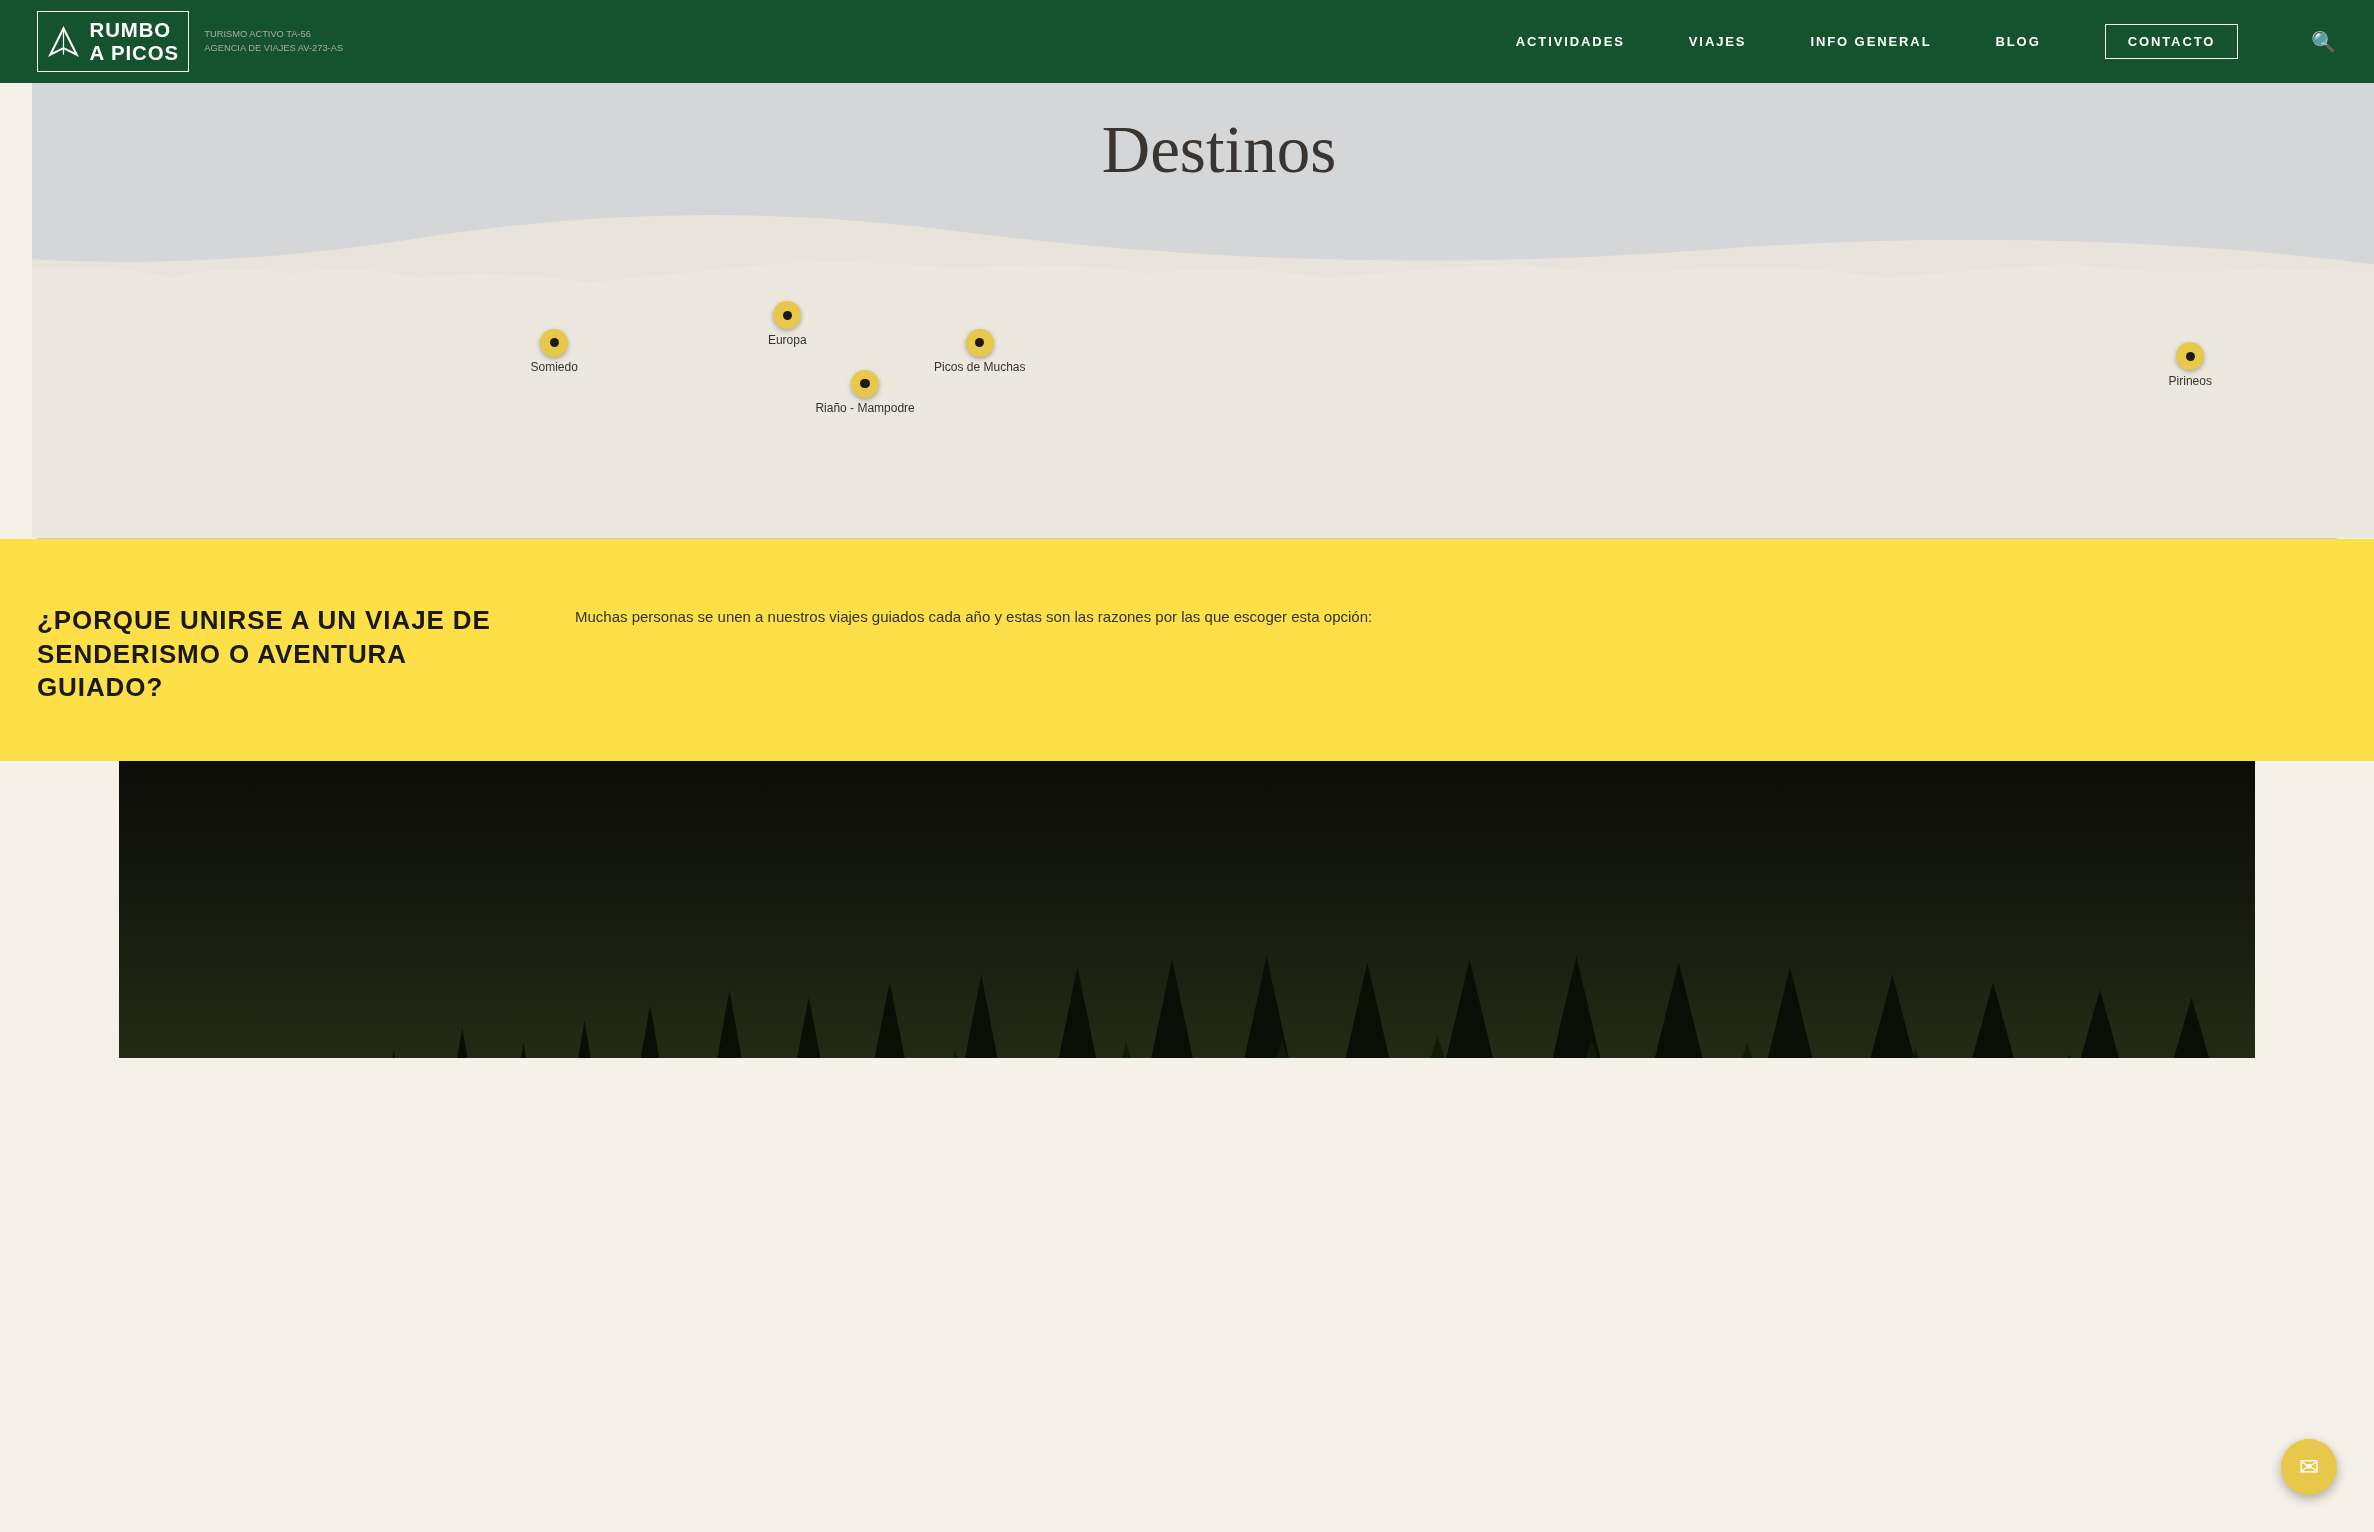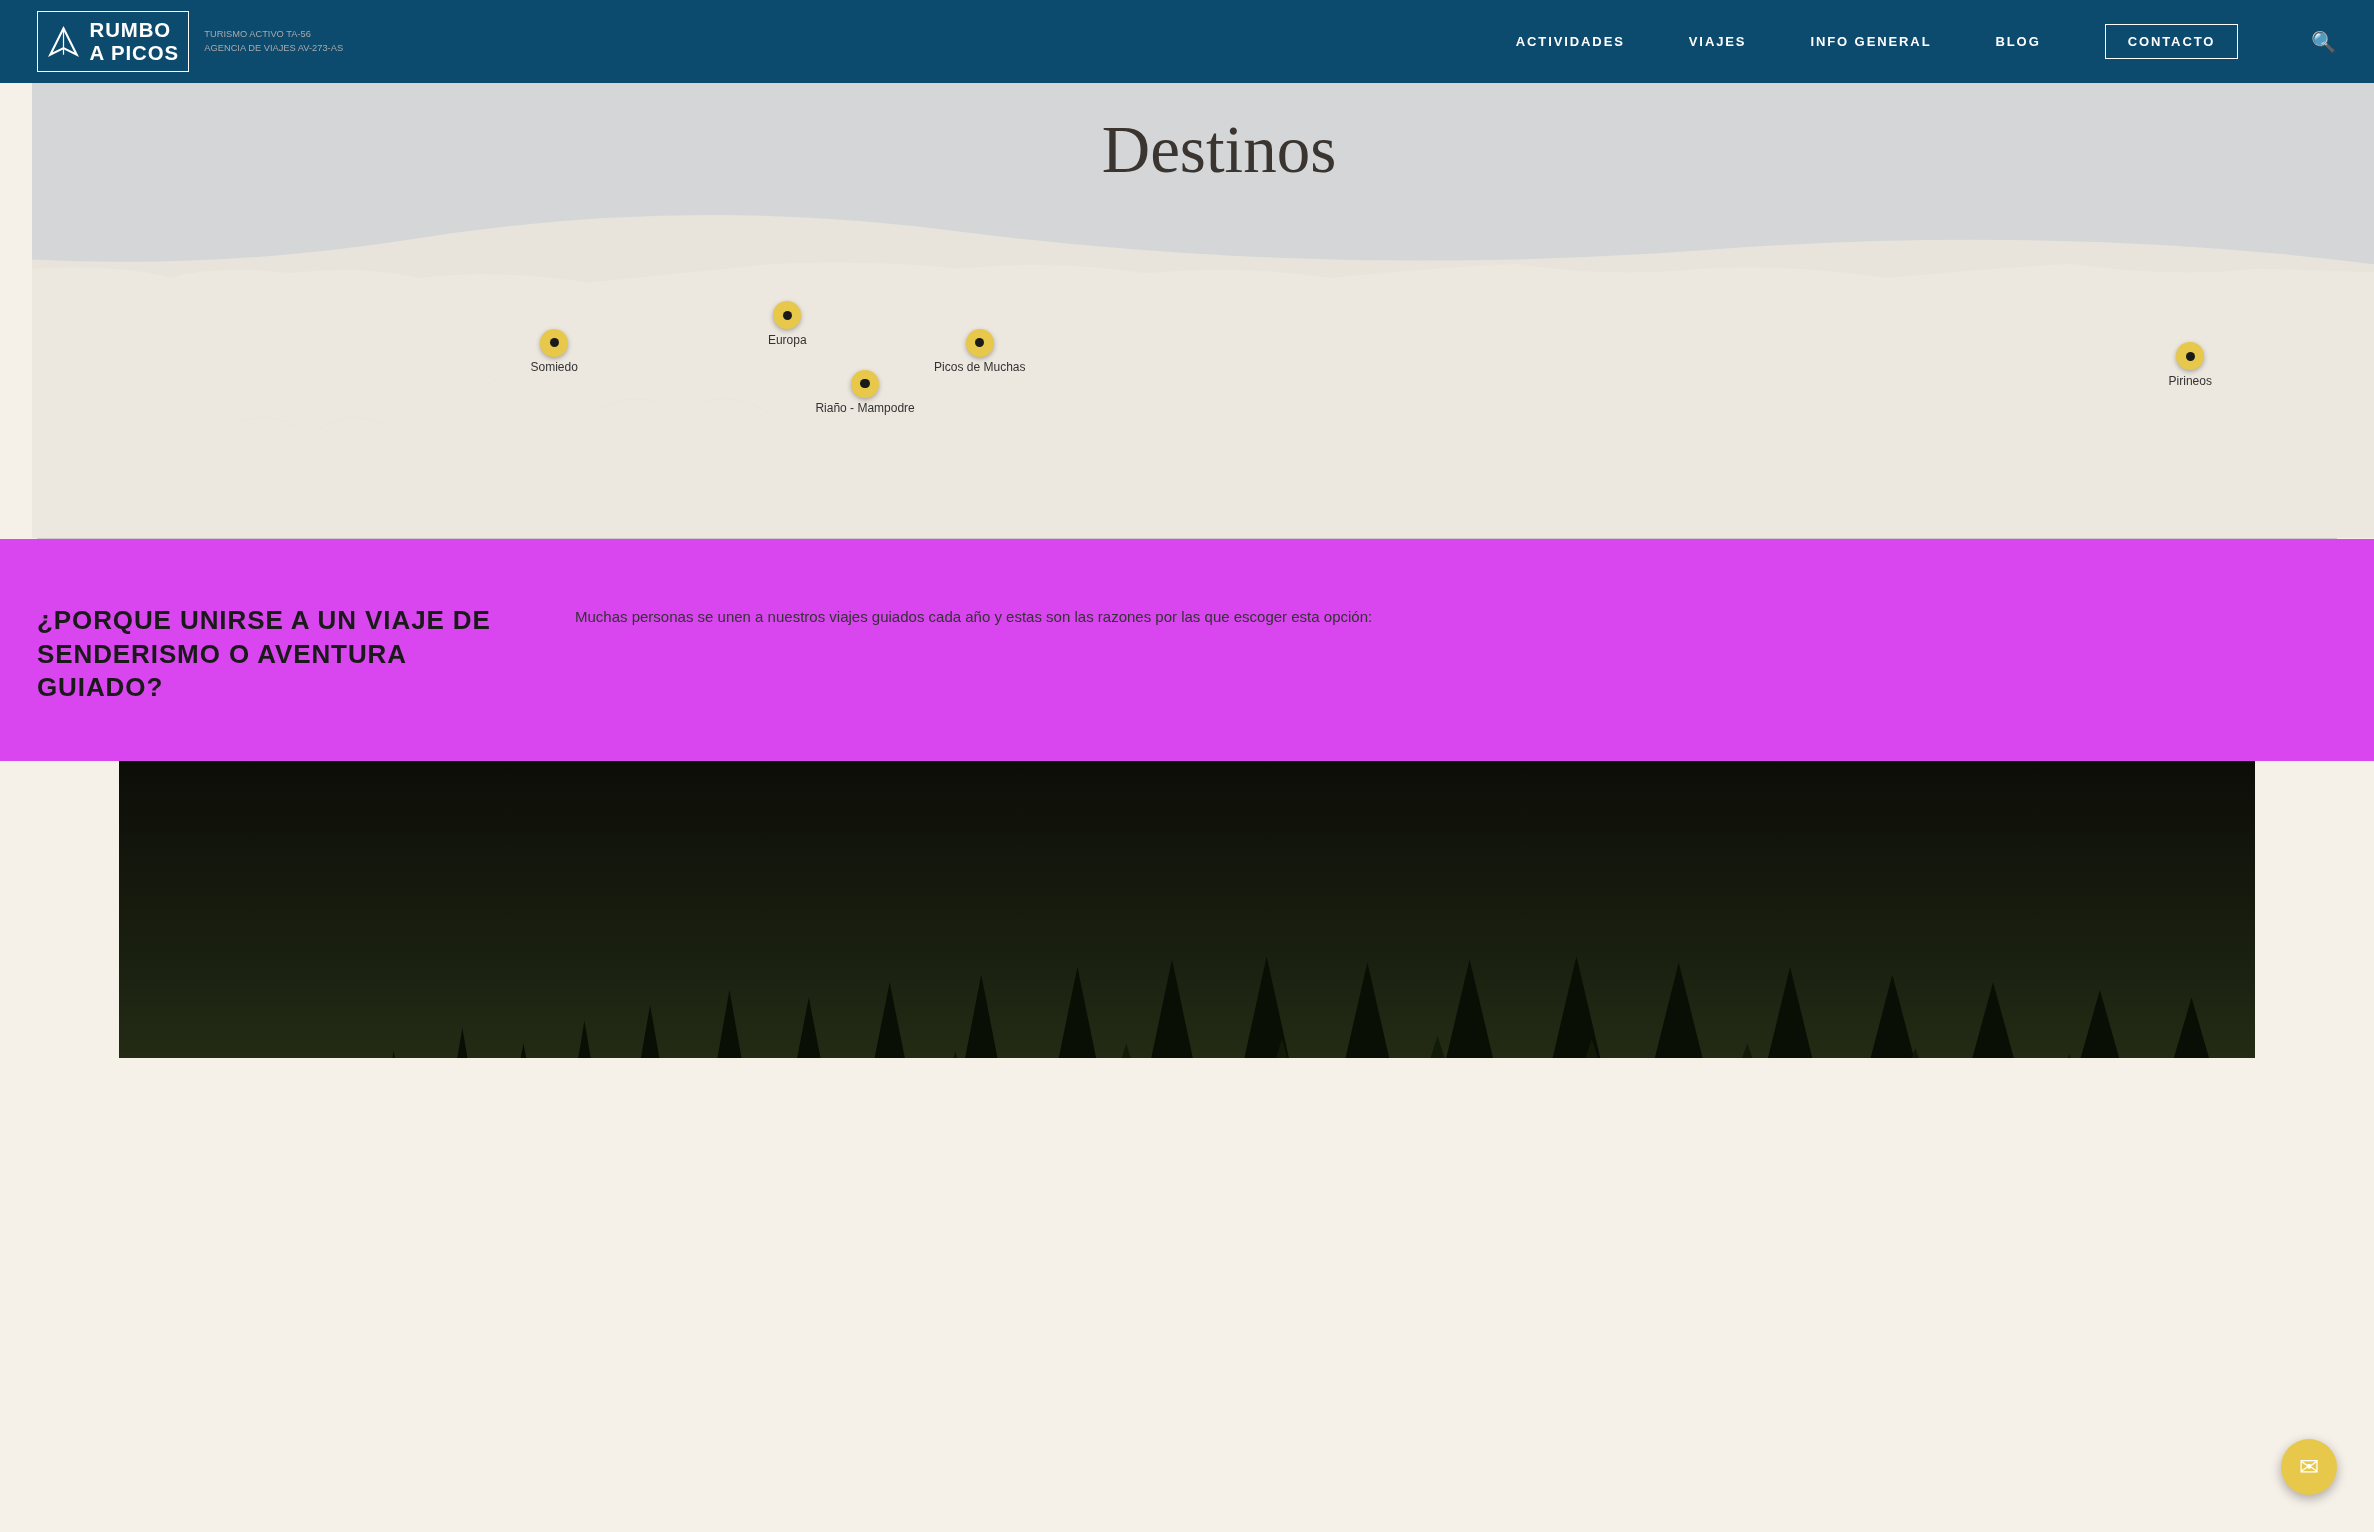--- a/index.html
+++ b/index.html
@@ -1,20 +1,20 @@
 <!DOCTYPE html>
 <html style="font-size:15px"><head>
   <meta charset="utf-8">
   <style>
     * { margin: 0; padding: 0; box-sizing: border-box; }
     body { font-family: 'Georgia', serif; background: #f5f0e8; overflow-x: hidden; }
 
     
     .header {
-      background: #0c4a6e;
+      background: #14532d;
       display: flex;
       align-items: center;
       justify-content: space-between;
       padding: 0 37px;
       height: 83px;
       position: relative;
       z-index: 10;
     }
     .header-left {
       display: flex;
@@ -146,21 +146,21 @@
 
     
     .divider {
       height: 0.9px;
       background: #ccc;
       margin: 0 37px;
     }
 
     
     .why-section {
-      background: #d946ef;
+      background: #fde047;
       padding: 65px 37px 56px 37px;
       display: flex;
       gap: 74px;
       align-items: flex-start;
     }
     .why-left {
       flex: 0 0 45%;
       max-width: 464px;
     }
     .why-heading {

